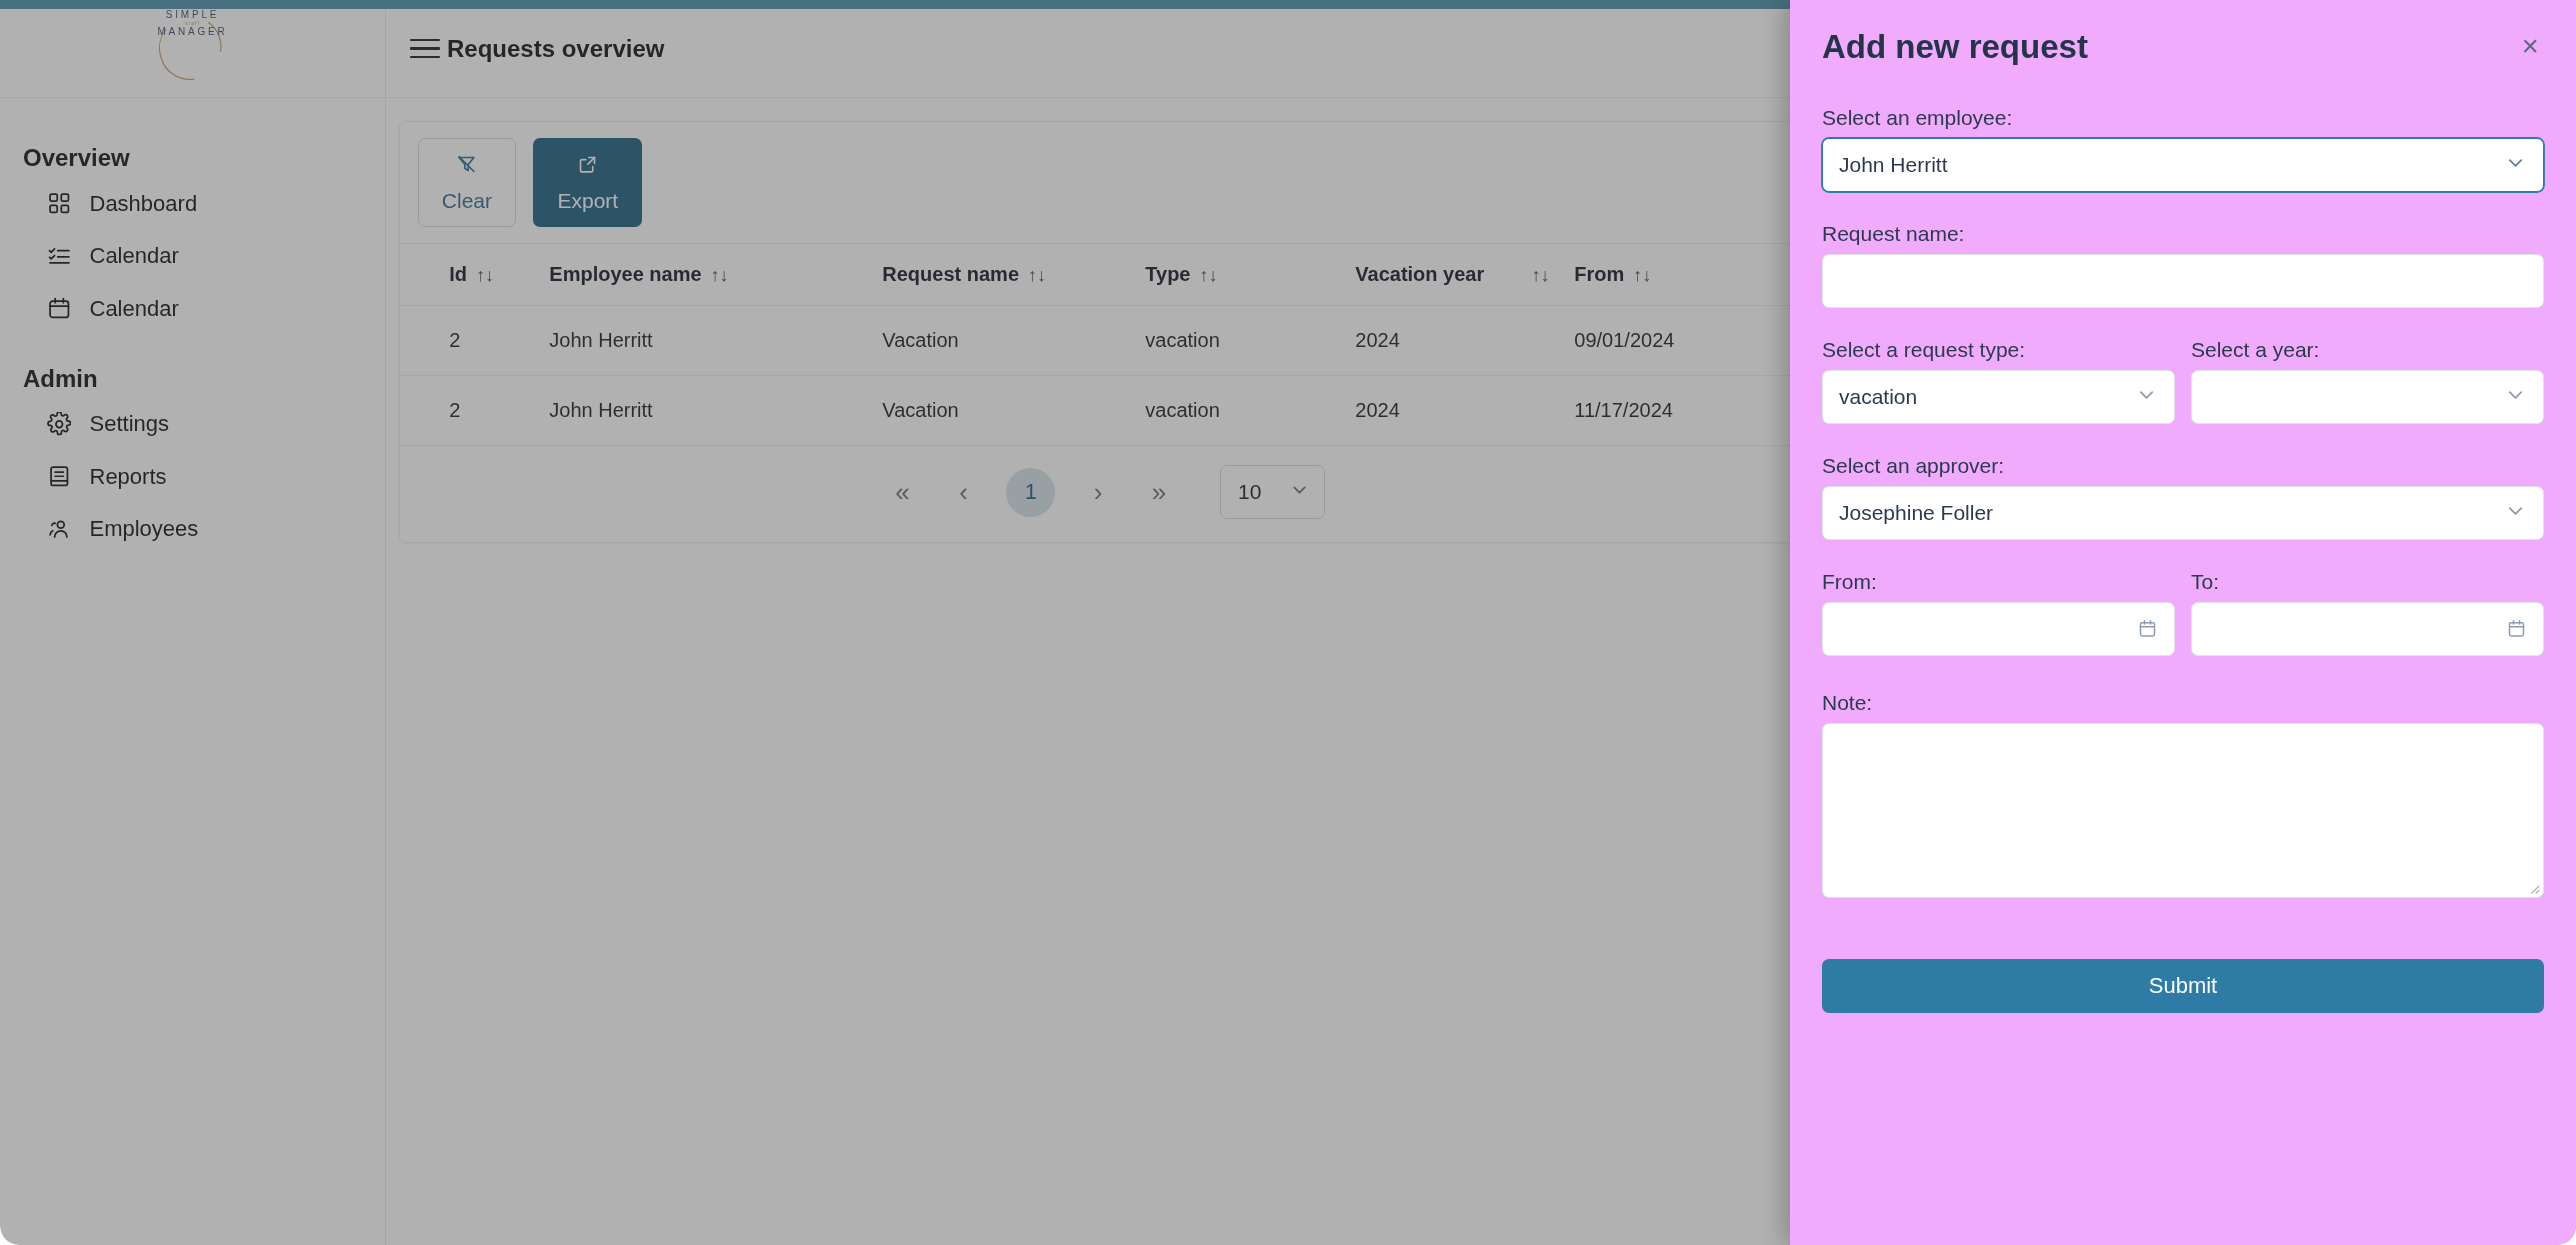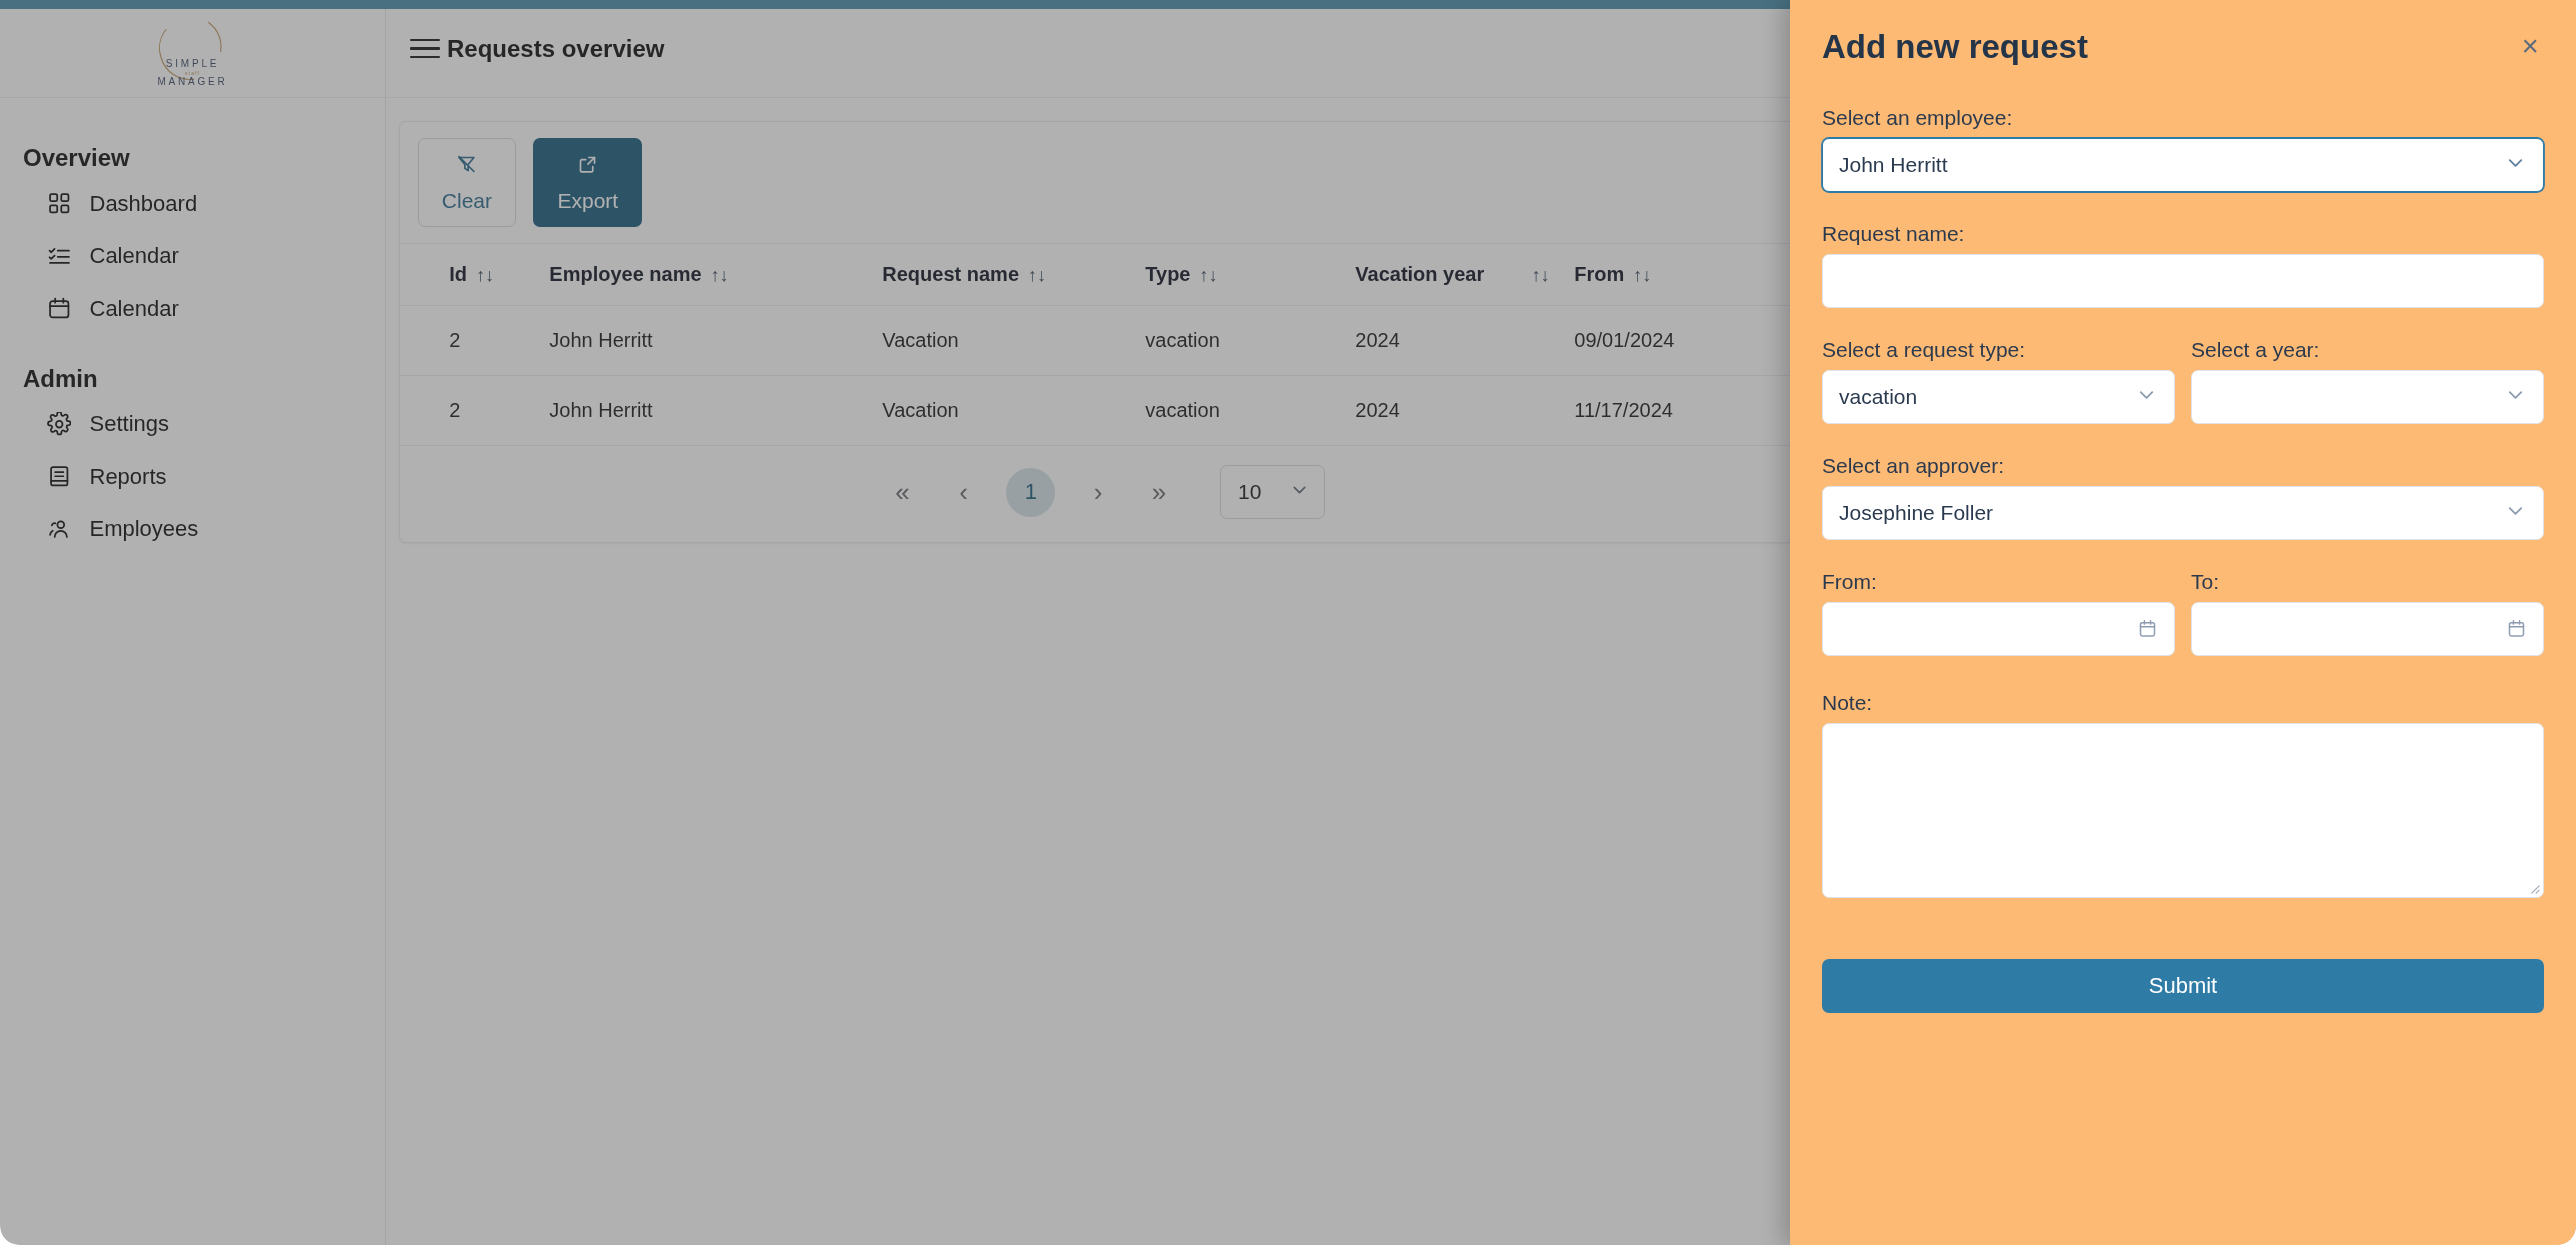--- a/index.html
+++ b/index.html
@@ -46,21 +46,21 @@
     align-items: center;
     justify-content: center;
     border-bottom: 1.8px solid #eeeef1;
   }
 
   .logo-wrap {
     position: relative;
     width: 105px;
     height: 77px;
     display: flex;
-    align-items: flex-end;
+    align-items: flex-start;
     justify-content: center;
   }
   .logo-arc {
     position: absolute;
     inset: 0;
   }
   .logo-text {
     position: relative;
     text-align: center;
     line-height: 1.05;
@@ -278,21 +278,21 @@
     border-bottom-left-radius: 19px;
     border-bottom-right-radius: 19px;
   }
 
   
   #request-panel {
     position: absolute;
     top: 0; right: 0;
     width: 786px;
     height: 1246px;
-    background: #fdba74;
+    background: #f0abfc;
     z-index: 20;
     box-shadow: -7px 0 23px rgba(0,0,0,.22);
     padding: 0 32px;
     overflow: hidden;
     border-bottom-right-radius: 19px;
   }
 
   .panel-header {
     display: flex;
     align-items: flex-start;

